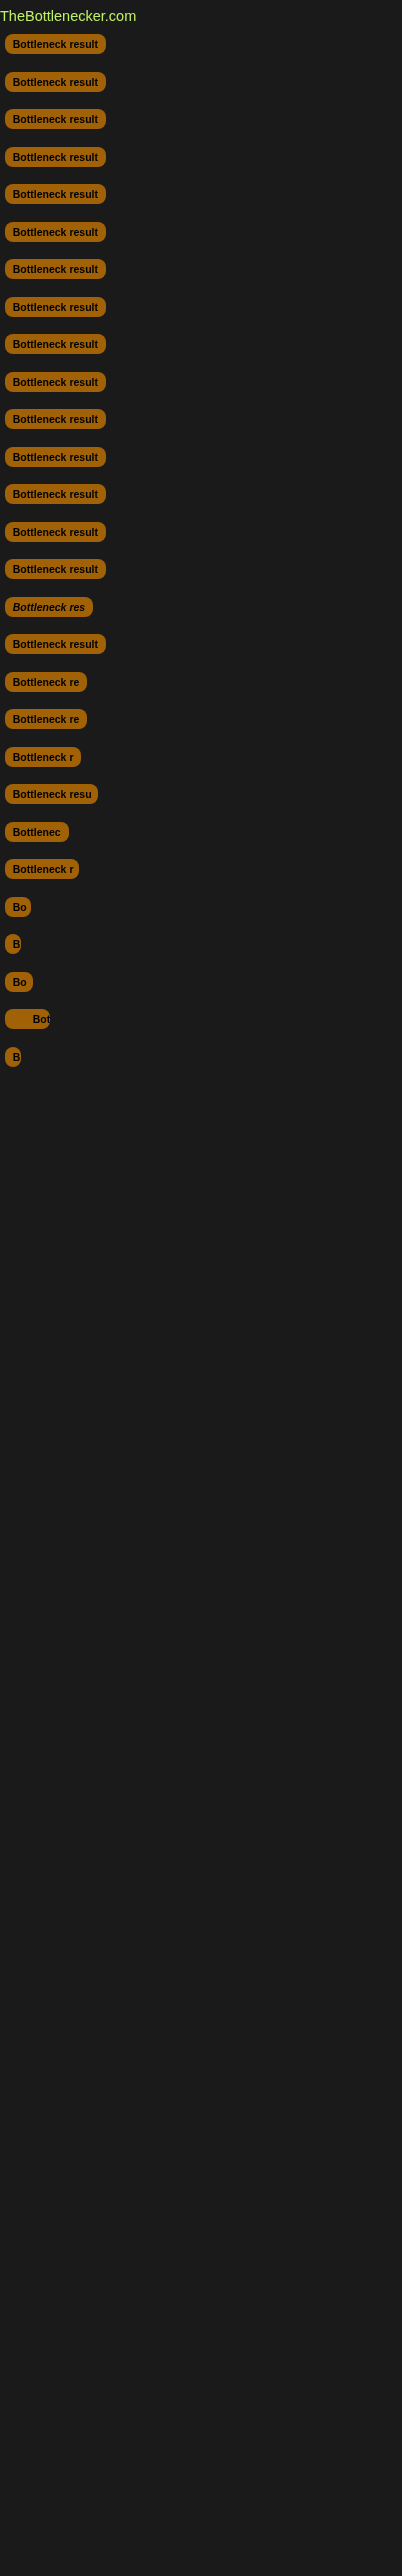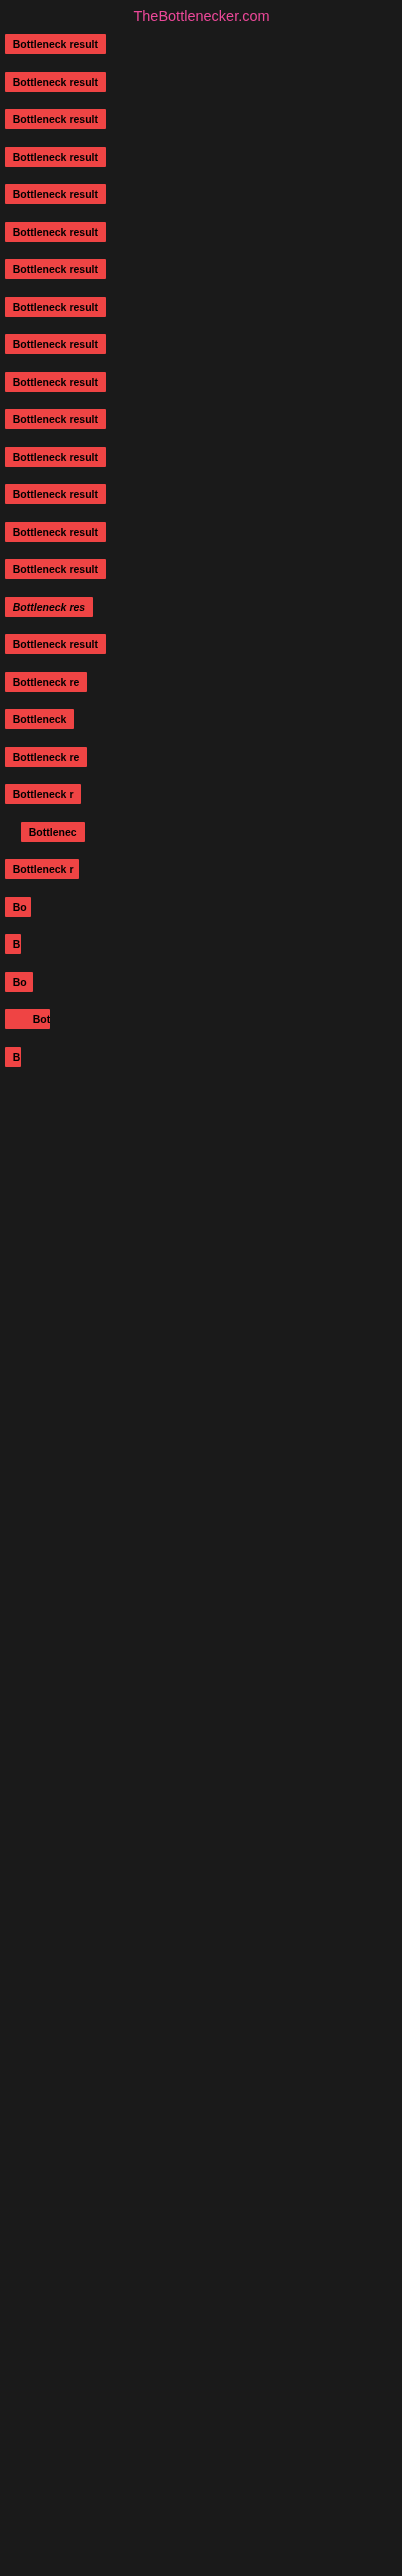--- a/index.html
+++ b/index.html
@@ -8,38 +8,37 @@
       box-sizing: border-box;
     }
     body {
       width: 403px;
       min-height: 2576px;
       background-color: #1a1a1a;
       font-family: Arial, sans-serif;
       position: relative;
     }
     .site-title {
-      text-align: center;
-      color: #ec4899;
+      color: #bef264;
       font-size: 14.5px;
       padding: 8px 0 6.4px 0;
       font-weight: normal;
     }
     .bottleneck-item {
       margin: 0 0 14.5px 0;
       padding: 0 0 0 3.2px;
     }
     .bottleneck-badge {
       display: inline-block;
-      background-color: #ef4444;
+      background-color: #a16207;
       color: #000000;
       font-size: 10.5px;
       font-weight: bold;
       padding: 4px 8px;
-      border-radius: 1px;
+      border-radius: 8px;
       white-space: nowrap;
       overflow: hidden;
     }
     .items-container {
       padding: 4px 0 0 1.6px;
     }
   </style>
 </head>
 <body>
 
@@ -57,24 +56,24 @@
     <div class="bottleneck-item"><span class="bottleneck-badge" style="max-width: 121px;">Bottleneck result</span></div>
     <div class="bottleneck-item"><span class="bottleneck-badge" style="max-width: 121px;">Bottleneck result</span></div>
     <div class="bottleneck-item"><span class="bottleneck-badge" style="max-width: 121px;">Bottleneck result</span></div>
     <div class="bottleneck-item"><span class="bottleneck-badge" style="max-width: 121px;">Bottleneck result</span></div>
     <div class="bottleneck-item"><span class="bottleneck-badge" style="max-width: 121px;">Bottleneck result</span></div>
     <div class="bottleneck-item"><span class="bottleneck-badge" style="max-width: 121px;">Bottleneck result</span></div>
     <div class="bottleneck-item"><span class="bottleneck-badge" style="max-width: 121px;">Bottleneck result</span></div>
     <div class="bottleneck-item"><span class="bottleneck-badge" style="max-width: 97px; font-style: italic;">Bottleneck res</span></div>
     <div class="bottleneck-item"><span class="bottleneck-badge" style="max-width: 113px;">Bottleneck result</span></div>
     <div class="bottleneck-item"><span class="bottleneck-badge" style="max-width: 85px;">Bottleneck re</span></div>
-    <div class="bottleneck-item"><span class="bottleneck-badge" style="max-width: 71px;">Bottleneck</span></div>
     <div class="bottleneck-item"><span class="bottleneck-badge" style="max-width: 85px;">Bottleneck re</span></div>
     <div class="bottleneck-item"><span class="bottleneck-badge" style="max-width: 76px;">Bottleneck r</span></div>
-    <div class="bottleneck-item"><span class="bottleneck-badge" style="max-width: 66px; margin-left: 16px;">Bottlenec</span></div>
+    <div class="bottleneck-item"><span class="bottleneck-badge" style="max-width: 93px;">Bottleneck resu</span></div>
+    <div class="bottleneck-item"><span class="bottleneck-badge" style="max-width: 66px;">Bottlenec</span></div>
     <div class="bottleneck-item"><span class="bottleneck-badge" style="max-width: 74px;">Bottleneck r</span></div>
     <div class="bottleneck-item"><span class="bottleneck-badge" style="max-width: 26px;">Bo</span></div>
     <div class="bottleneck-item"><span class="bottleneck-badge" style="max-width: 14.5px;">B</span></div>
     <div class="bottleneck-item"><span class="bottleneck-badge" style="max-width: 28px;">Bo</span></div>
     <div class="bottleneck-item"><span class="bottleneck-badge" style="max-width: 45px; padding-left: 28px;">Bottle</span></div>
     <div class="bottleneck-item"><span class="bottleneck-badge" style="max-width: 8px;">B</span></div>
   </div>
 
 
 </body></html>

